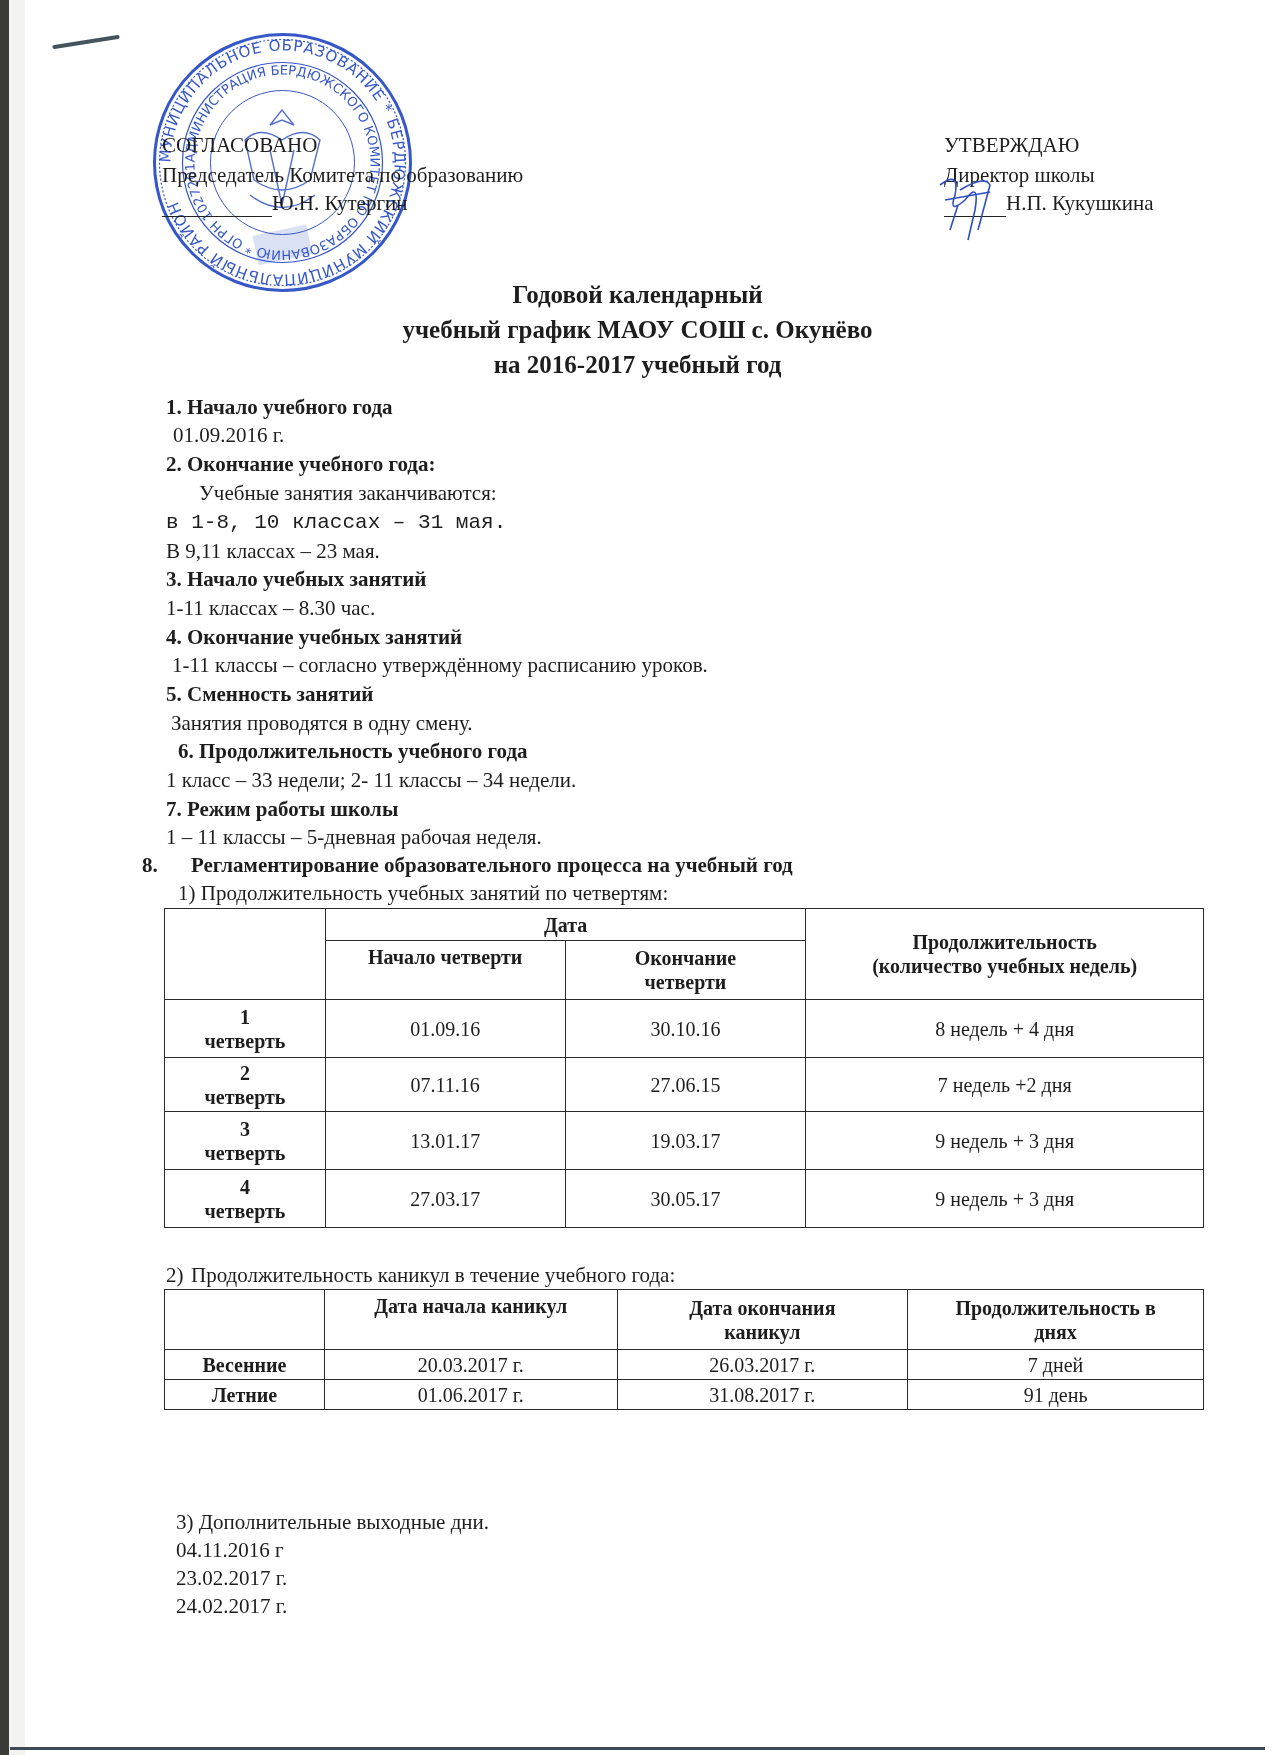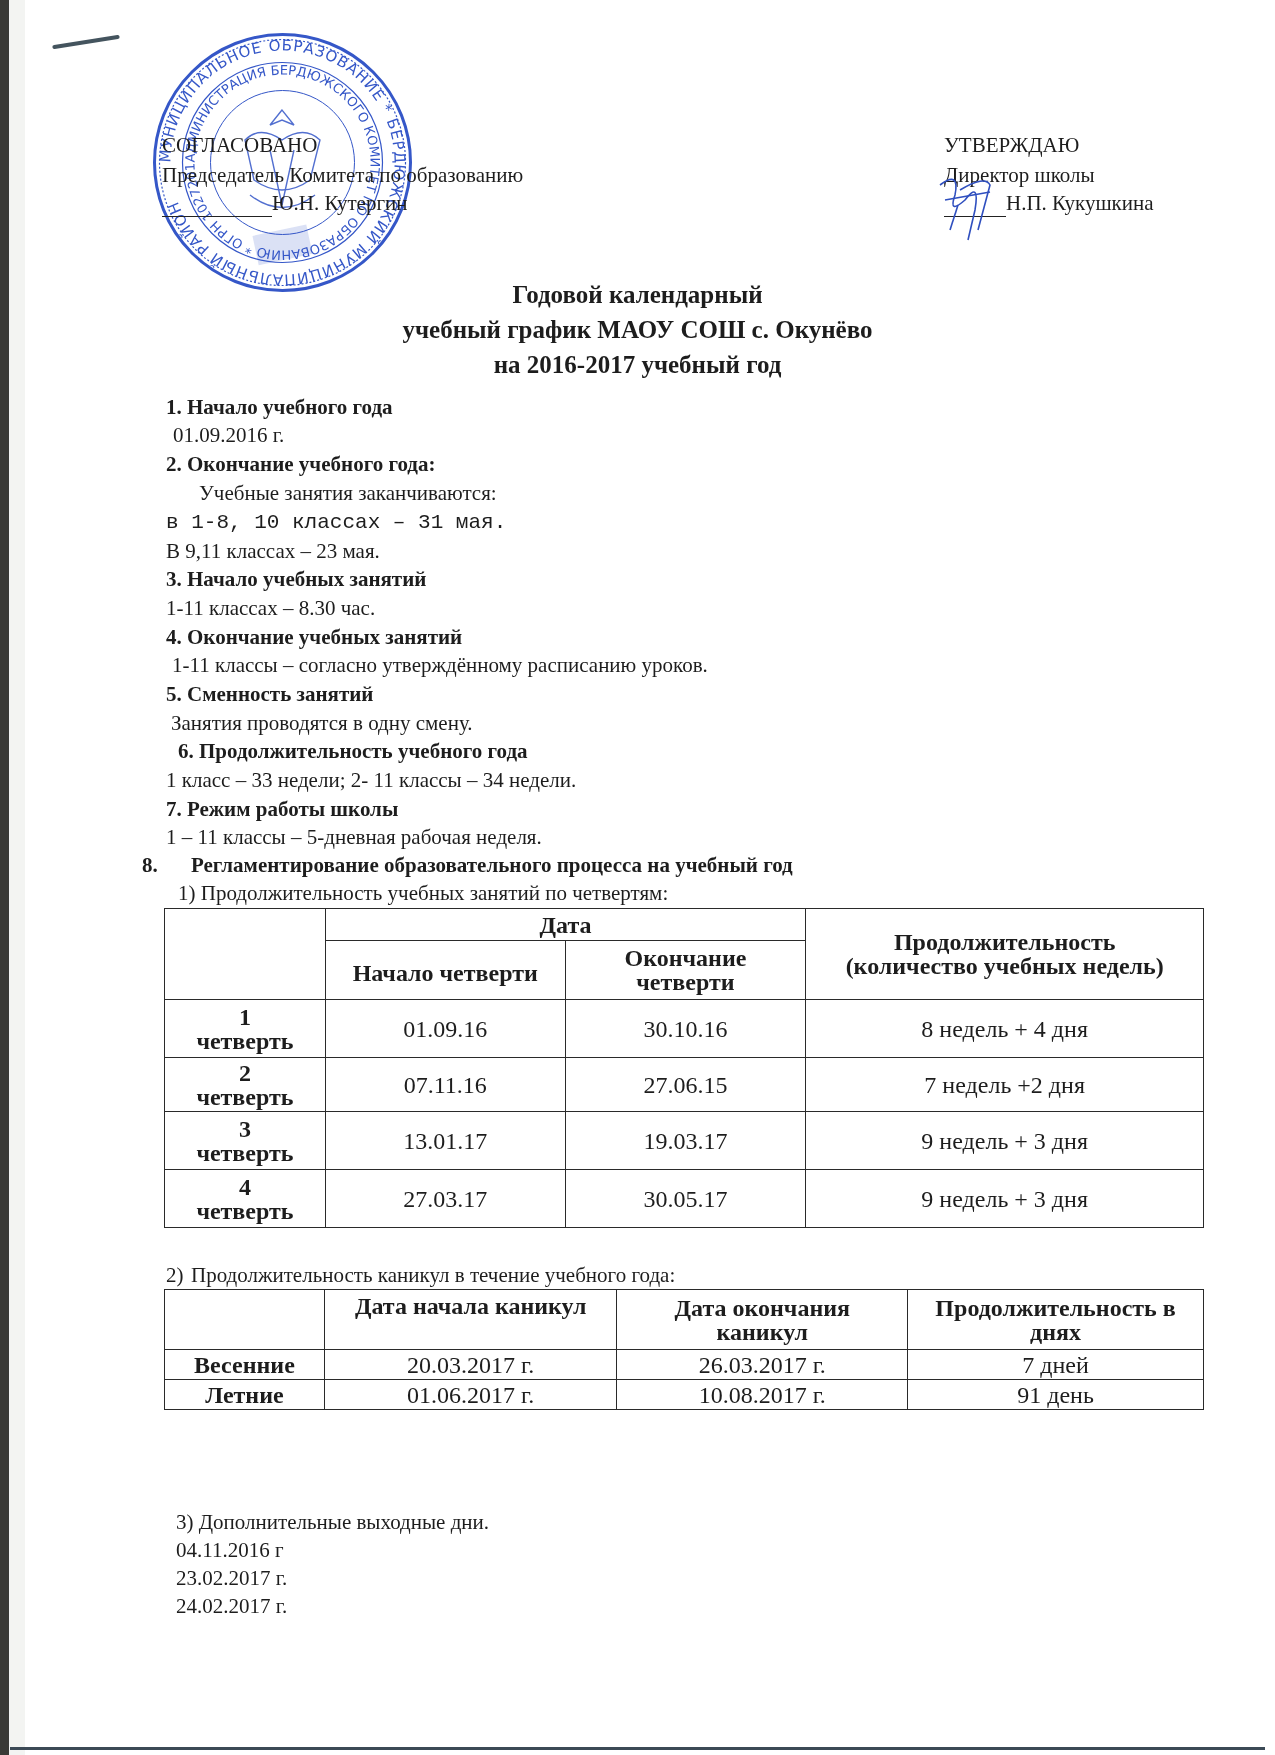--- a/index.html
+++ b/index.html
@@ -28,21 +28,21 @@
     position: absolute; left: 150px; top: 30px; width: 265px; height: 265px;
   }
   .signature {
     position: absolute; left: 930px; top: 170px; width: 80px; height: 80px;
   }
   .text { position: absolute; font-size: 21px; line-height: 25px; white-space: nowrap; }
   .b { font-weight: bold; }
   .title { position: absolute; left: 0; width: 1275px; text-align: center; font-weight: bold; font-size: 25px; line-height: 34px; }
   .sig-line { display: inline-block; border-bottom: 1px solid #222; }
 
-  table.grid { position: absolute; border-collapse: collapse; font-size: 24px; }
+  table.grid { position: absolute; border-collapse: collapse; font-size: 20px; }
   table.grid td, table.grid th {
     border: 1.5px solid #2a2a2a; text-align: center; vertical-align: middle;
     padding: 0 4px; line-height: 24px; font-weight: normal;
   }
   table.grid th.b, table.grid td.b { font-weight: bold; }
 </style>
 </head>
 <body>
 
 <div class="left-edge"></div>
@@ -135,21 +135,21 @@
   <tbody>
       <tr style="height:32px;">
     <th rowspan="2"></th>
     <th colspan="2" class="b">Дата</th>
     <th rowspan="2" class="b">
       <div>Продолжительность</div>
       <div>(количество учебных недель)</div>
     </th>
   </tr>
   <tr style="height:59px;">
-    <th class="b" style="vertical-align:top; padding-top:20px;">Начало четверти</th>
+    <th class="b" style="vertical-align:top; padding-top:4px;">Начало четверти</th>
     <th class="b">
       <div>Окончание</div>
       <div>четверти</div>
     </th>
   </tr>
   <tr style="height:58px;">
     <td class="b">
           <div>1</div>
           <div>четверть</div>
         </td>
@@ -212,21 +212,21 @@
   </tr>
   <tr style="height:30px;">
     <td class="b">Весенние</td>
     <td>20.03.2017 г.</td>
     <td>26.03.2017 г.</td>
     <td>7  дней</td>
   </tr>
   <tr style="height:30px;">
     <td class="b">Летние</td>
     <td>01.06.2017 г.</td>
-    <td>10.08.2017 г.</td>
+    <td>31.08.2017 г.</td>
     <td>91 день</td>
   </tr>
 </tbody>
   </table>
 
 <div class="text" style="left:176px; top:1510px;">3) Дополнительные выходные дни.</div>
 <div class="text" style="left:176px; top:1538px;">04.11.2016 г</div>
 <div class="text" style="left:176px; top:1566px;">23.02.2017 г.</div>
 <div class="text" style="left:176px; top:1594px;">24.02.2017 г.</div>
 

